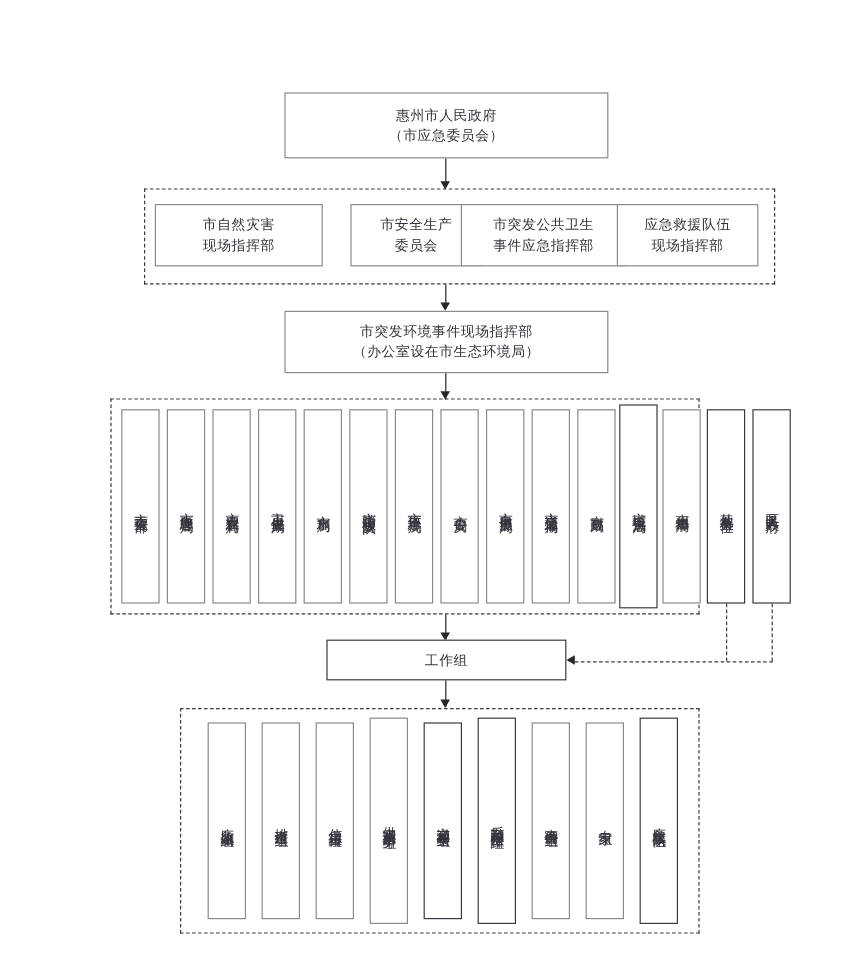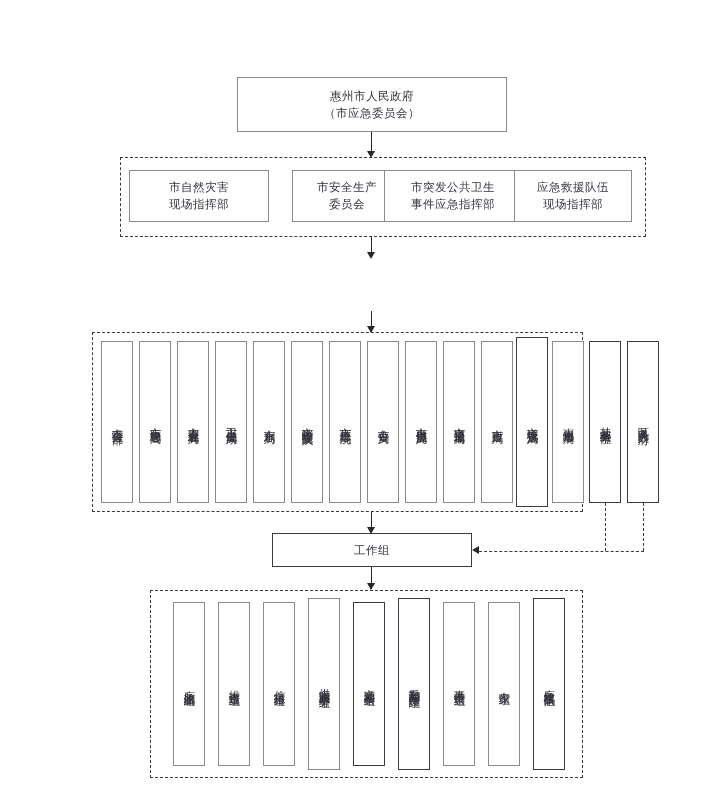--- a/index.html
+++ b/index.html
@@ -125,20 +125,26 @@
   <div class="box" style="left:514px;top:170px;width:118px;height:52px;">
     <div class="lines">
       <div>应急救援队伍</div>
       <div>现场指挥部</div>
     </div>
   </div>
 
   <div class="vline" style="left:371px;top:237px;height:20px;"></div>
   <div class="arrow-down" style="left:367px;top:252px;"></div>
 
+  <div class="box" id="box-site-hq" style="left:237px;top:259px;width:270px;height:52px;">
+    <div class="lines">
+      <div>市突发环境事件现场指挥部</div>
+      <div>（办公室设在市生态环境局）</div>
+    </div>
+  </div>
 
   <div class="vline" style="left:371px;top:311px;height:22px;"></div>
   <div class="arrow-down" style="left:367px;top:326px;"></div>
 
   <div class="dashgroup" id="group-member-units" style="left:92px;top:332px;width:491px;height:180px;"></div>
 
   <div class="vbox" style="left:101px;top:341px;width:32px;height:162px;">
     <span class="vtext">市委宣传部</span>
   </div>
   <div class="vbox" style="left:139px;top:341px;width:32px;height:162px;">

